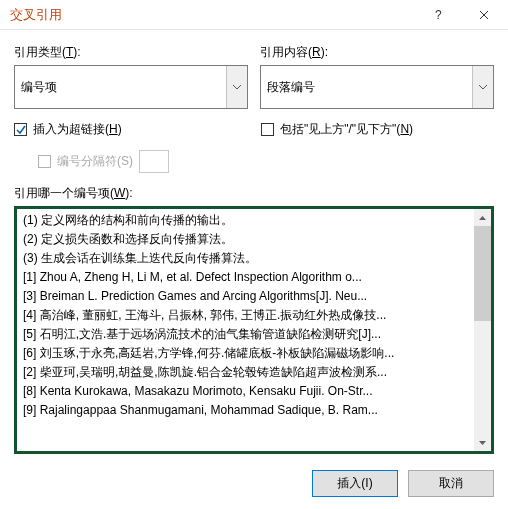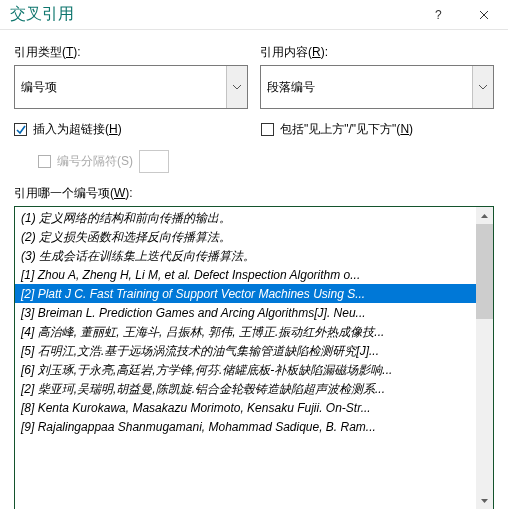--- a/index.html
+++ b/index.html
@@ -16,22 +16,22 @@
   .titlebar {
     height: 30px;
     background: #fff;
     border-bottom: 1px solid #e5e5e5;
     display: flex;
     align-items: center;
     padding: 0 2px 0 10px;
   }
   .titlebar .title {
     flex: 1;
-    color: #0f766e;
-    font-size: 16px;
+    color: #c2410c;
+    font-size: 13px;
   }
   .winbtn {
     width: 45px;
     height: 28px;
     display: flex;
     align-items: center;
     justify-content: center;
     color: #222;
   }
   .content {
@@ -103,26 +103,25 @@
     width: 30px;
     height: 23px;
     border: 1px solid #c9c9c9;
     background: #fff;
   }
   .list-label {
     margin-top: 12px;
     margin-bottom: 4px;
   }
   .listbox {
-    border: 1px solid #14532d;
-    height: 304px;
+    border: 3px solid #14532d;
+    height: 248px;
     overflow: hidden;
     position: relative;
     display: flex;
-    font-style: italic;
   }
   .listbox .items {
     flex: 1;
     overflow: hidden;
     padding: 1px 0;
   }
   .listbox .item {
     padding: 1.5px 6px;
     white-space: nowrap;
     overflow: hidden;
@@ -249,21 +248,20 @@
   <div class="list-label">
     <span>引用哪一个编号项(</span><u>W</u><span>):</span>
   </div>
 
   <div class="listbox">
     <div class="items" id="list-items">
         <div class="item">(1)   定义网络的结构和前向传播的输出。</div>
         <div class="item">(2)   定义损失函数和选择反向传播算法。</div>
         <div class="item">(3)   生成会话在训练集上迭代反向传播算法。</div>
         <div class="item">[1] Zhou A, Zheng H, Li M, et al. Defect Inspection Algorithm o...</div>
-        <div class="item selected">[2] Platt J C. Fast Training of Support Vector Machines Using S...</div>
         <div class="item">[3] Breiman L. Prediction Games and Arcing Algorithms[J]. Neu...</div>
         <div class="item">[4] 高治峰, 董丽虹, 王海斗, 吕振林, 郭伟, 王博正.振动红外热成像技...</div>
         <div class="item">[5] 石明江,文浩.基于远场涡流技术的油气集输管道缺陷检测研究[J]...</div>
         <div class="item">[6] 刘玉琢,于永亮,高廷岩,方学锋,何芬.储罐底板-补板缺陷漏磁场影响...</div>
         <div class="item">[2] 柴亚珂,吴瑞明,胡益曼,陈凯旋.铝合金轮毂铸造缺陷超声波检测系...</div>
         <div class="item">[8] Kenta Kurokawa, Masakazu Morimoto, Kensaku Fujii. On-Str...</div>
         <div class="item">[9] Rajalingappaa Shanmugamani, Mohammad Sadique, B. Ram...</div>
       </div>
     <div class="scrollbar">
       <div class="sbbtn">

